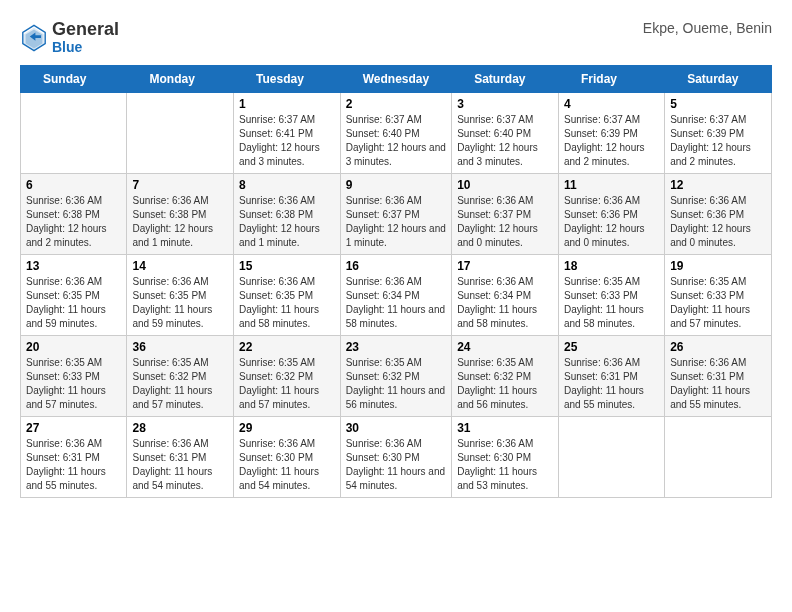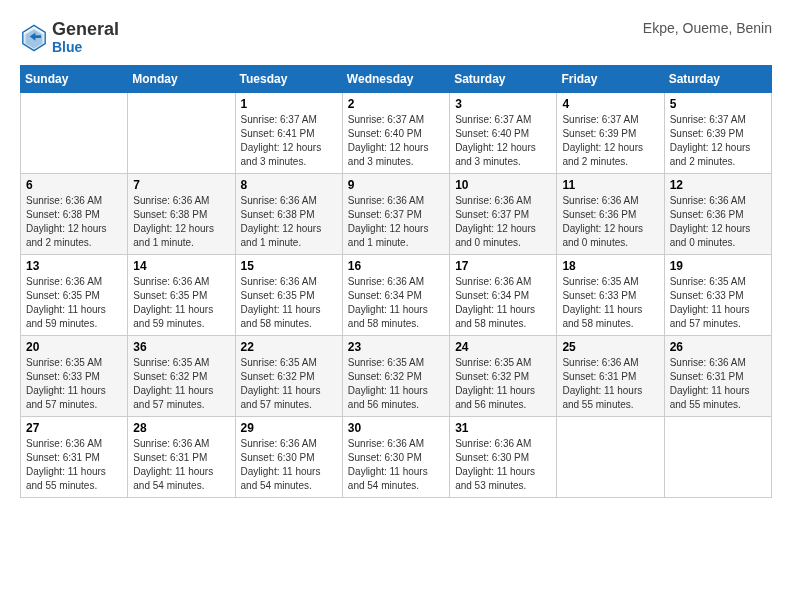--- a/index.html
+++ b/index.html
@@ -43,21 +43,21 @@
       color: #555;
     }
     .calendar {
       width: 100%;
       border-collapse: collapse;
       font-size: 11px;
     }
     .calendar th {
       background: #1a6fbb;
       color: #fff;
-      padding: 6px 4px;
+      padding: 6px 22px;
       text-align: left;
       font-size: 12px;
       font-weight: bold;
       border: 1px solid #1a6fbb;
     }
     .calendar td {
       border: 1px solid #ccc;
       vertical-align: top;
       padding: 4px 5px;
       width: calc(100% / 7);

